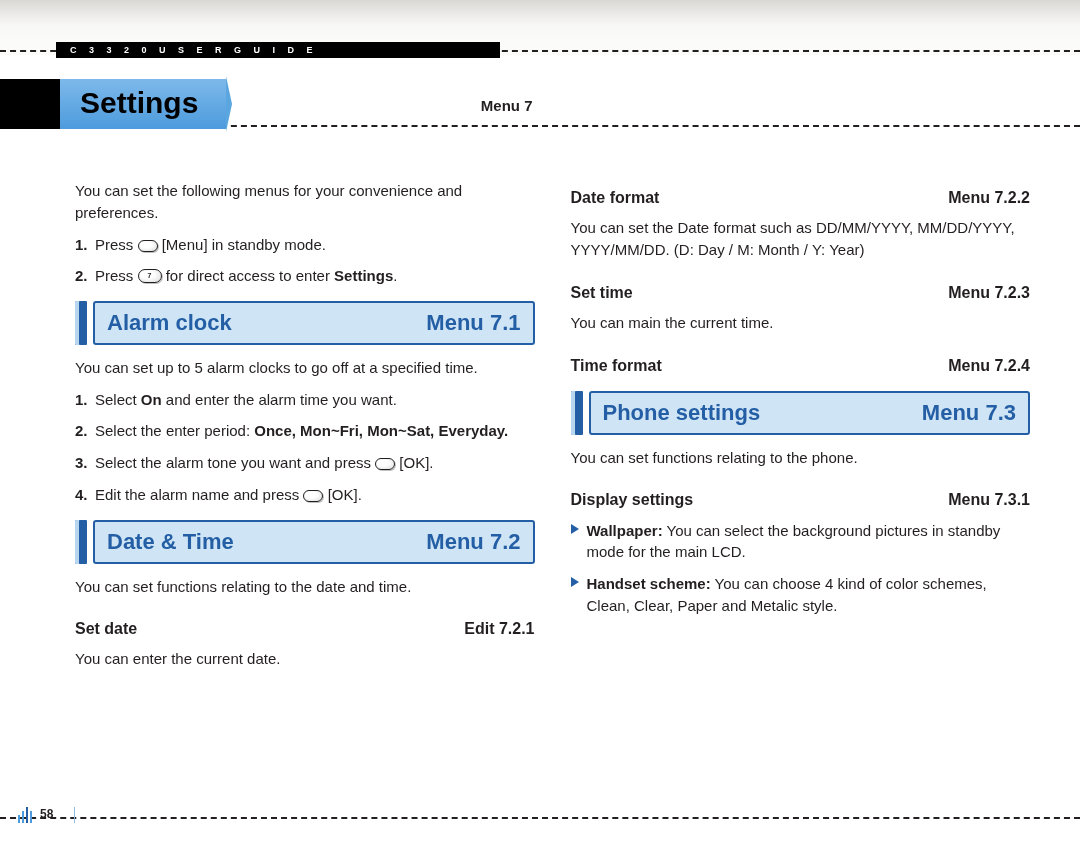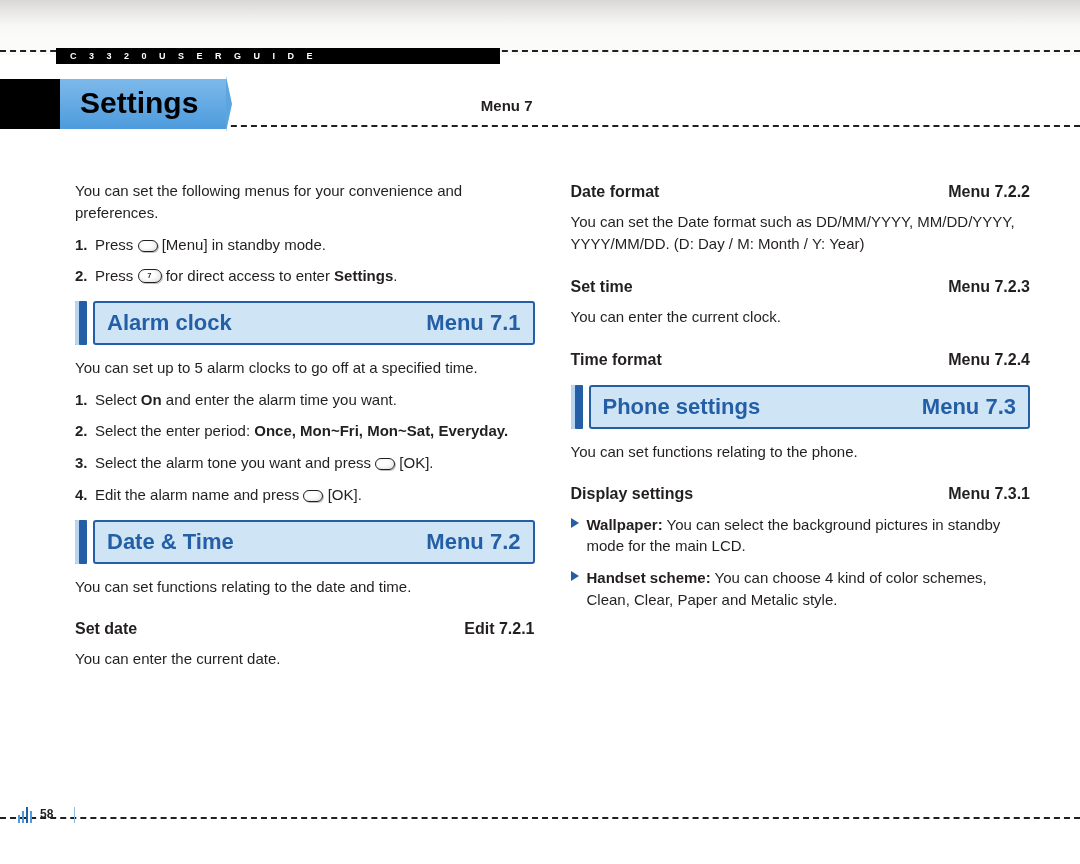--- a/index.html
+++ b/index.html
@@ -28,21 +28,21 @@
     height: 0;
     border-top: 2px dashed #231f20;
   }
   .dash-top   { top: 50px; }
   .dash-mid   { top: 125px; }
   .dash-bot   { top: 817px; }
 
   .strip-top {
     position: absolute;
     left: 56px;
-    top: 48px;
+    top: 42px;
     width: 430px;
     height: 16px;
     background: #000;
     color: #fff;
     font-size: 9px;
     letter-spacing: 5px;
     line-height: 16px;
     padding-left: 14px;
     font-weight: 700;
   }
@@ -321,31 +321,31 @@
       <div class="subhead">
         <span>Set date</span>
         <span>Edit 7.2.1</span>
       </div>
       <p>You can enter the current date.</p>
 
     </div>
 
     <div class="col">
 
-      <div class="subhead" style="margin-top:0">
+      <div class="subhead" style="margin-top:6px">
         <span>Date format</span>
         <span>Menu 7.2.2</span>
       </div>
       <p>You can set the Date format such as DD/MM/YYYY, MM/DD/YYYY, YYYY/MM/DD. (D: Day / M: Month / Y: Year)</p>
 
       <div class="subhead">
         <span>Set time</span>
         <span>Menu 7.2.3</span>
       </div>
-      <p>You can enter the current clock.</p>
+      <p>You can main the current time.</p>
 
       <div class="subhead">
         <span>Time format</span>
         <span>Menu 7.2.4</span>
       </div>
 
       <div class="section">
         <div class="marker"></div>
         <div class="box">
           <span>Phone settings</span>

